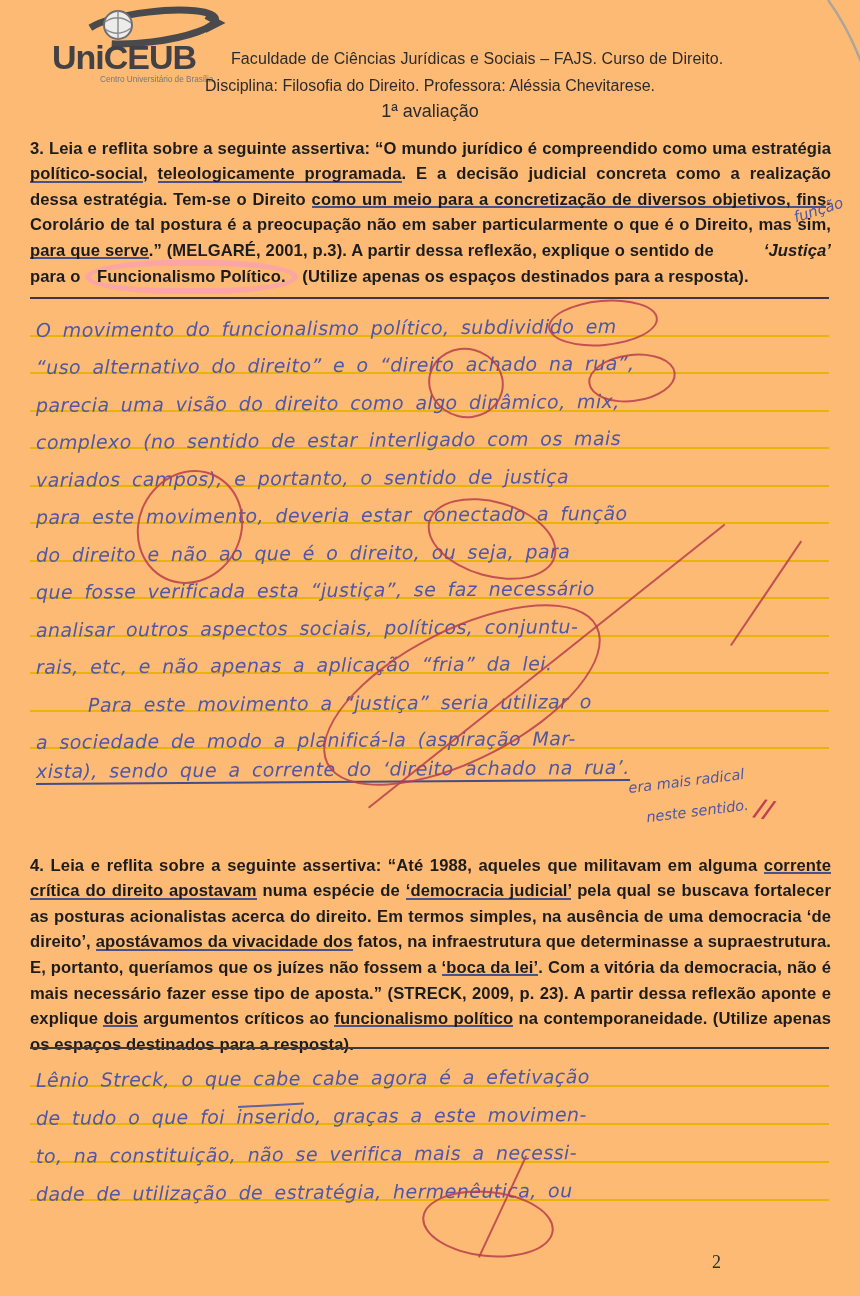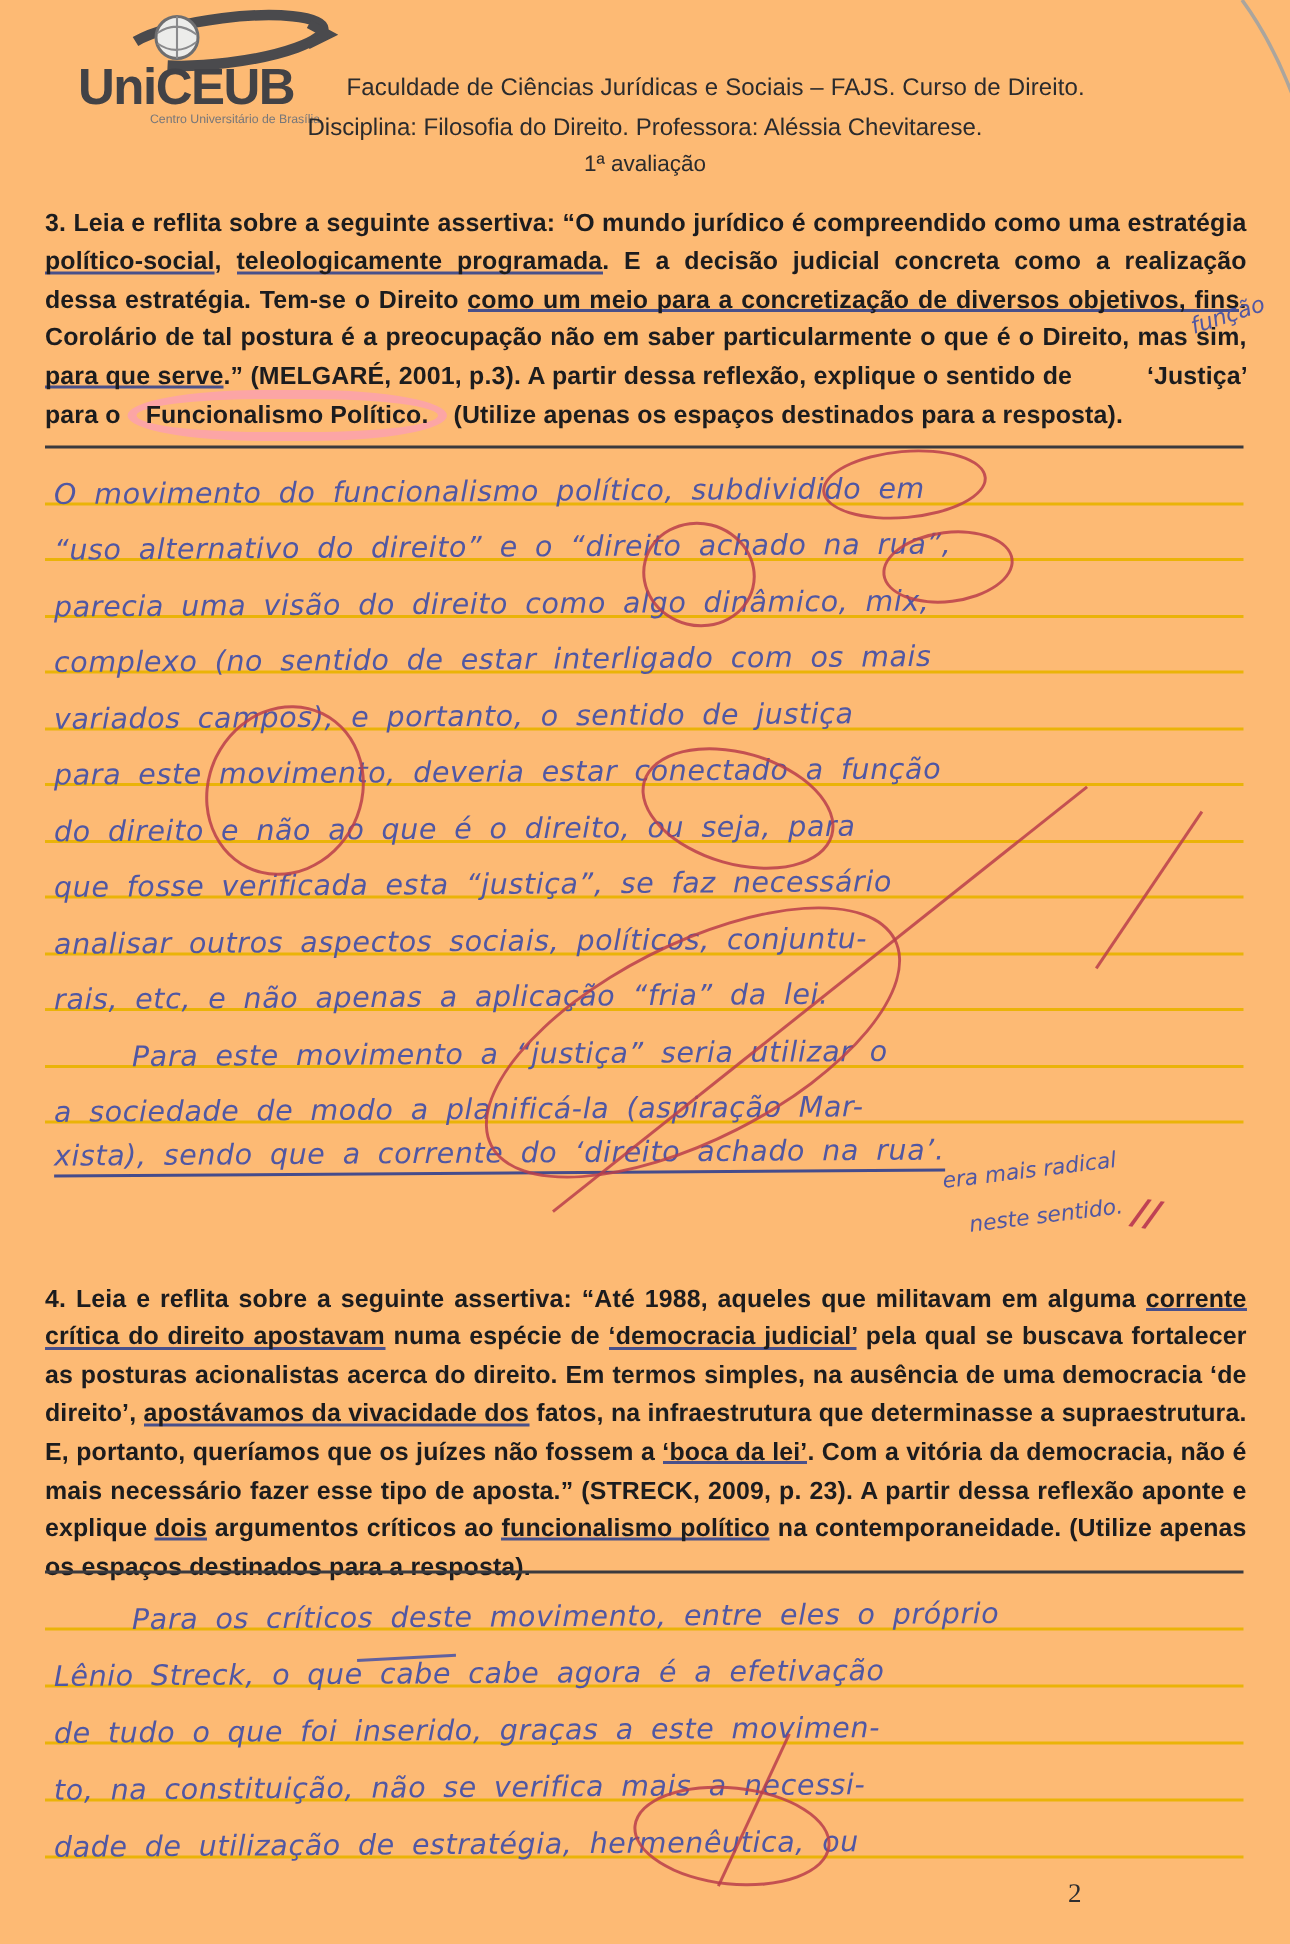--- a/index.html
+++ b/index.html
@@ -12,34 +12,34 @@
   .page::after{
     content:""; position:absolute; top:0; right:0; width:5px; height:100%;
     background:linear-gradient(to left, rgba(60,55,50,0.10), rgba(60,55,50,0));
     pointer-events:none;
   }
   
   .logo{position:absolute; left:46px; top:4px; width:195px; height:82px;}
   .hline{position:absolute; color:#2b2b2d; font-size:16px; white-space:nowrap;}
   #hl1{left:231px; top:50px; letter-spacing:0.1px;}
   #hl2{left:30px; top:77px; width:800px; text-align:center; white-space:normal;}
-  #hl3{left:30px; top:101px; width:800px; text-align:center; font-size:15px;}
+  #hl3{left:30px; top:101px; width:800px; text-align:center; font-size:18px;}
   
   .qtext{
     position:absolute; left:30px; width:801px;
     font-weight:bold; font-size:16.6px; line-height:25.6px;
     color:#1c1c1e; text-align:justify; letter-spacing:0.1px;
   }
   #q3{top:119px;}
   #q4{top:836px;}
   .pu{ 
     background-image:linear-gradient(#49508a,#49508a);
     background-repeat:no-repeat; background-size:100% 2px; background-position:0 96%;
   }
-  .it{margin-left:45px;}
+  .it{font-style:italic;margin-left:45px;}
   .circ{border:6px solid #fca5a5; border-radius:48%/56%; padding:1px 6px 2px 6px;}
   
   .ans{position:absolute; left:30px; width:799px; border-top:2px solid #3a3a3e;}
   #ans3{top:297px;}
   #ans4{top:1047px;}
   .arow{position:relative; height:35.5px; border-bottom:2px solid #eab308;}
   #ans4 .arow{height:36px;}
   .arow-last{position:relative; height:30px;}
   .hw{
     font-family:"DejaVu Sans", sans-serif; font-style:italic;
@@ -149,23 +149,20 @@
     <div class="rmark" style="left:396px; top:202px; width:128px; height:72px; transform:rotate(16deg);"></div>
     <div class="rmark" style="left:280px; top:330px; width:300px; height:128px; transform:rotate(-27deg);"></div>
     <div class="rline" style="left:338px; top:508px; width:455px; transform:rotate(-38.5deg);"></div>
     <div class="rline" style="left:700px; top:346px; width:126px; transform:rotate(-56deg);"></div>
   </div>
 
   <p class="qtext" id="q4"><span>4. Leia e reflita sobre a seguinte assertiva: “Até 1988, aqueles que militavam em alguma </span><span class="pu">corrente crítica do direito apostavam</span><span> numa espécie de  </span><span class="pu">‘democracia judicial’</span><span> pela qual se buscava fortalecer as posturas acionalistas acerca do direito. Em termos simples, na ausência de uma democracia ‘de direito’, </span><span class="pu">apostávamos da vivacidade dos</span><span> fatos, na infraestrutura que determinasse a supraestrutura. E, portanto, queríamos que os juízes não fossem a </span><span class="pu">‘boca da lei’</span><span>. Com a vitória da democracia, não é mais necessário fazer esse tipo de aposta.” (STRECK, 2009, p. 23). A partir dessa reflexão aponte e explique </span><span class="pu">dois</span><span> argumentos críticos ao </span><span class="pu">funcionalismo político</span><span> na contemporaneidade. (Utilize apenas os espaços destinados para a resposta).</span></p>
 
   <div class="ans" id="ans4">
     <div class="arow">
-        <span class="hw indent">Para os críticos deste movimento, entre eles o próprio</span>
-      </div>
-    <div class="arow">
         <span class="hw">Lênio Streck, o que cabe cabe agora é a efetivação</span>
       </div>
     <div class="arow">
         <span class="hw">de tudo o que foi inserido, graças a este movimen-</span>
       </div>
     <div class="arow">
         <span class="hw">to, na constituição, não se verifica mais a necessi-</span>
       </div>
     <div class="arow">
         <span class="hw">dade de utilização de estratégia, hermenêutica, ou</span>

